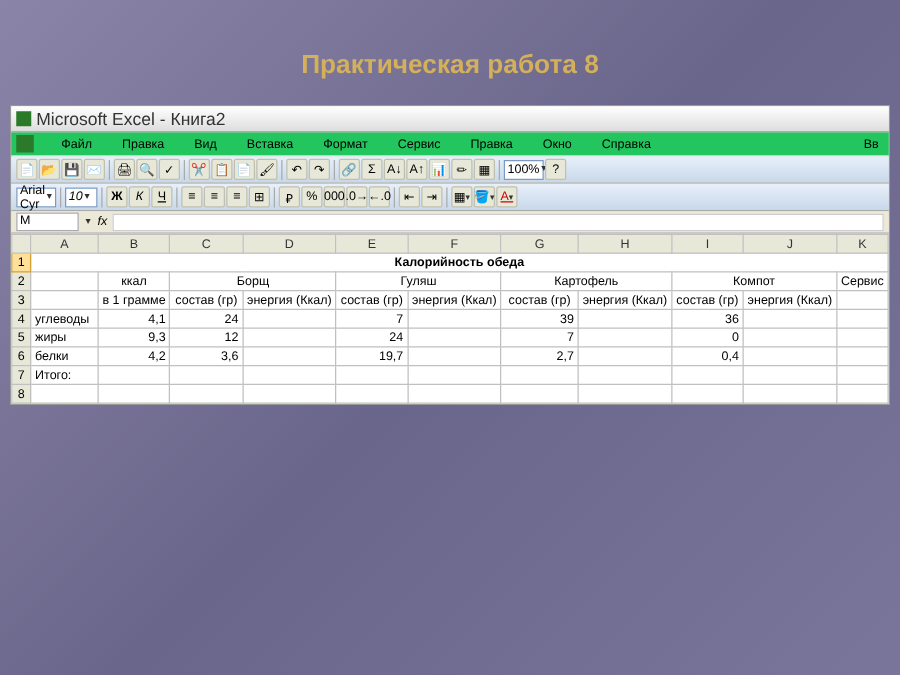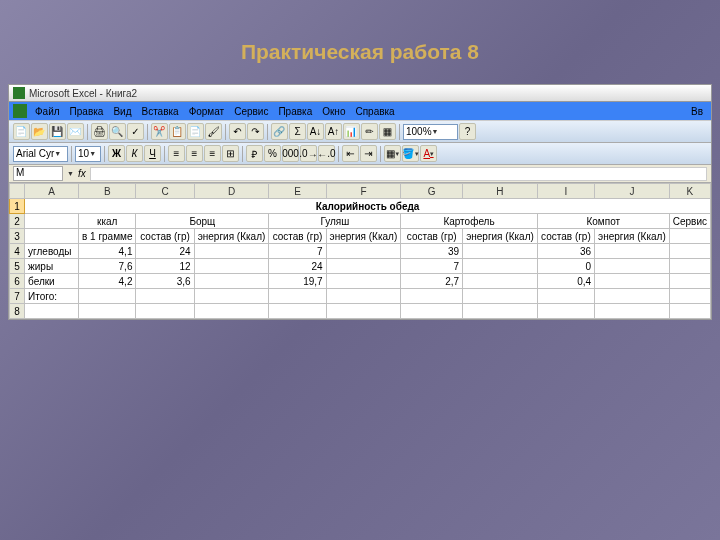--- a/index.html
+++ b/index.html
@@ -4,30 +4,30 @@
 <style>
 * { box-sizing: border-box; margin: 0; padding: 0; }
 body { width: 720px; height: 540px; font-family: Arial, sans-serif; background: linear-gradient(135deg, #8a85a8 0%, #6a658a 50%, #7a759a 100%); overflow: hidden; }
 .slide-header { text-align: center; padding: 40px 0 8px 0; }
 .slide-title { color: #d4b05a; font-size: 21px; font-weight: bold; margin-bottom: 10px; }
 .slide-subtitle { color: #d4b05a; font-size: 15px; font-style: italic; font-weight: bold; margin-bottom: 14px; }
 .slide-section { color: #b00020; font-size: 14px; font-weight: bold; }
 .excel-window { margin: 2px 8px 0 8px; background: #ece9d8; border: 1px solid #999; font-size: 10px; }
 .titlebar { background: linear-gradient(#fff, #ddd); padding: 2px 4px; display: flex; align-items: center; gap: 4px; border-bottom: 1px solid #999; }
 .titlebar .app-icon { width: 12px; height: 12px; background: #2a7a2a; }
-.titlebar-text { font-size: 10px; color: #333; }
-.menubar { background: #3b82f6; padding: 2px 4px; display: flex; gap: 2px; font-size: 10px; border-bottom: 1px solid #ccc; align-items: center; }
+.titlebar-text { font-size: 14px; color: #333; }
+.menubar { background: #22c55e; padding: 2px 4px; display: flex; gap: 16px; font-size: 10px; border-bottom: 1px solid #ccc; align-items: center; }
 .menubar .m-icon { width: 14px; height: 14px; background: #2a7a2a; margin-right: 2px; }
 .menubar span { padding: 1px 4px; cursor: default; }
 .toolbar { background: linear-gradient(#e8f0fa, #c8d8ea); padding: 2px 4px; display: flex; gap: 1px; align-items: center; border-bottom: 1px solid #aaa; height: 22px; }
 .tb-btn { width: 17px; height: 17px; background: #e8e8d8; border: 1px solid #c0c0b0; display: flex; align-items: center; justify-content: center; font-size: 10px; border-radius: 2px; }
 .tb-sep { width: 1px; height: 16px; background: #aaa; margin: 0 2px; }
 .tb-input { height: 16px; background: #fff; border: 1px solid #7a9ac0; padding: 0 2px; font-size: 10px; display: flex; align-items: center; }
-.tb-wide { width: 55px; }
-.tb-mid { width: 26px; }
+.tb-wide { width: 32px; }
+.tb-mid { width: 26px; font-style: italic; }
 .fmt-row { background: linear-gradient(#e8f0fa, #c8d8ea); padding: 2px 4px; display: flex; gap: 1px; align-items: center; border-bottom: 1px solid #aaa; height: 22px; }
 .fmla-row { background: #ece9d8; padding: 2px 4px; display: flex; gap: 4px; align-items: center; height: 18px; border-bottom: 1px solid #aaa; }
 .namebox { width: 50px; height: 15px; background: #fff; border: 1px solid #aaa; font-size: 10px; padding: 0 2px; }
 .fx { font-style: italic; font-size: 10px; }
 .grid-area { background: #fff; }
 .grid { border-collapse: collapse; font-size: 10px; width: 100%; }
 .grid th, .grid td { border: 1px solid #c0c0c0; padding: 0px 3px; height: 15px; white-space: nowrap; }
 .grid th { background: #e8e8d8; font-weight: normal; text-align: center; color: #333; }
 .grid .row-h { background: #e8e8d8; text-align: center; width: 18px; }
 .grid .active-row-h { background: #ffe09a; border: 1px solid #d4a030; }
@@ -211,21 +211,21 @@
         <td></td>
         <td>39</td>
         <td></td>
         <td>36</td>
         <td></td>
         <td></td>
       </tr>
       <tr>
         <td class="row-h">5</td>
         <td class="txt">жиры</td>
-        <td>7,6</td>
+        <td>9,3</td>
         <td>12</td>
         <td></td>
         <td>24</td>
         <td></td>
         <td>7</td>
         <td></td>
         <td>0</td>
         <td></td>
         <td></td>
       </tr>

